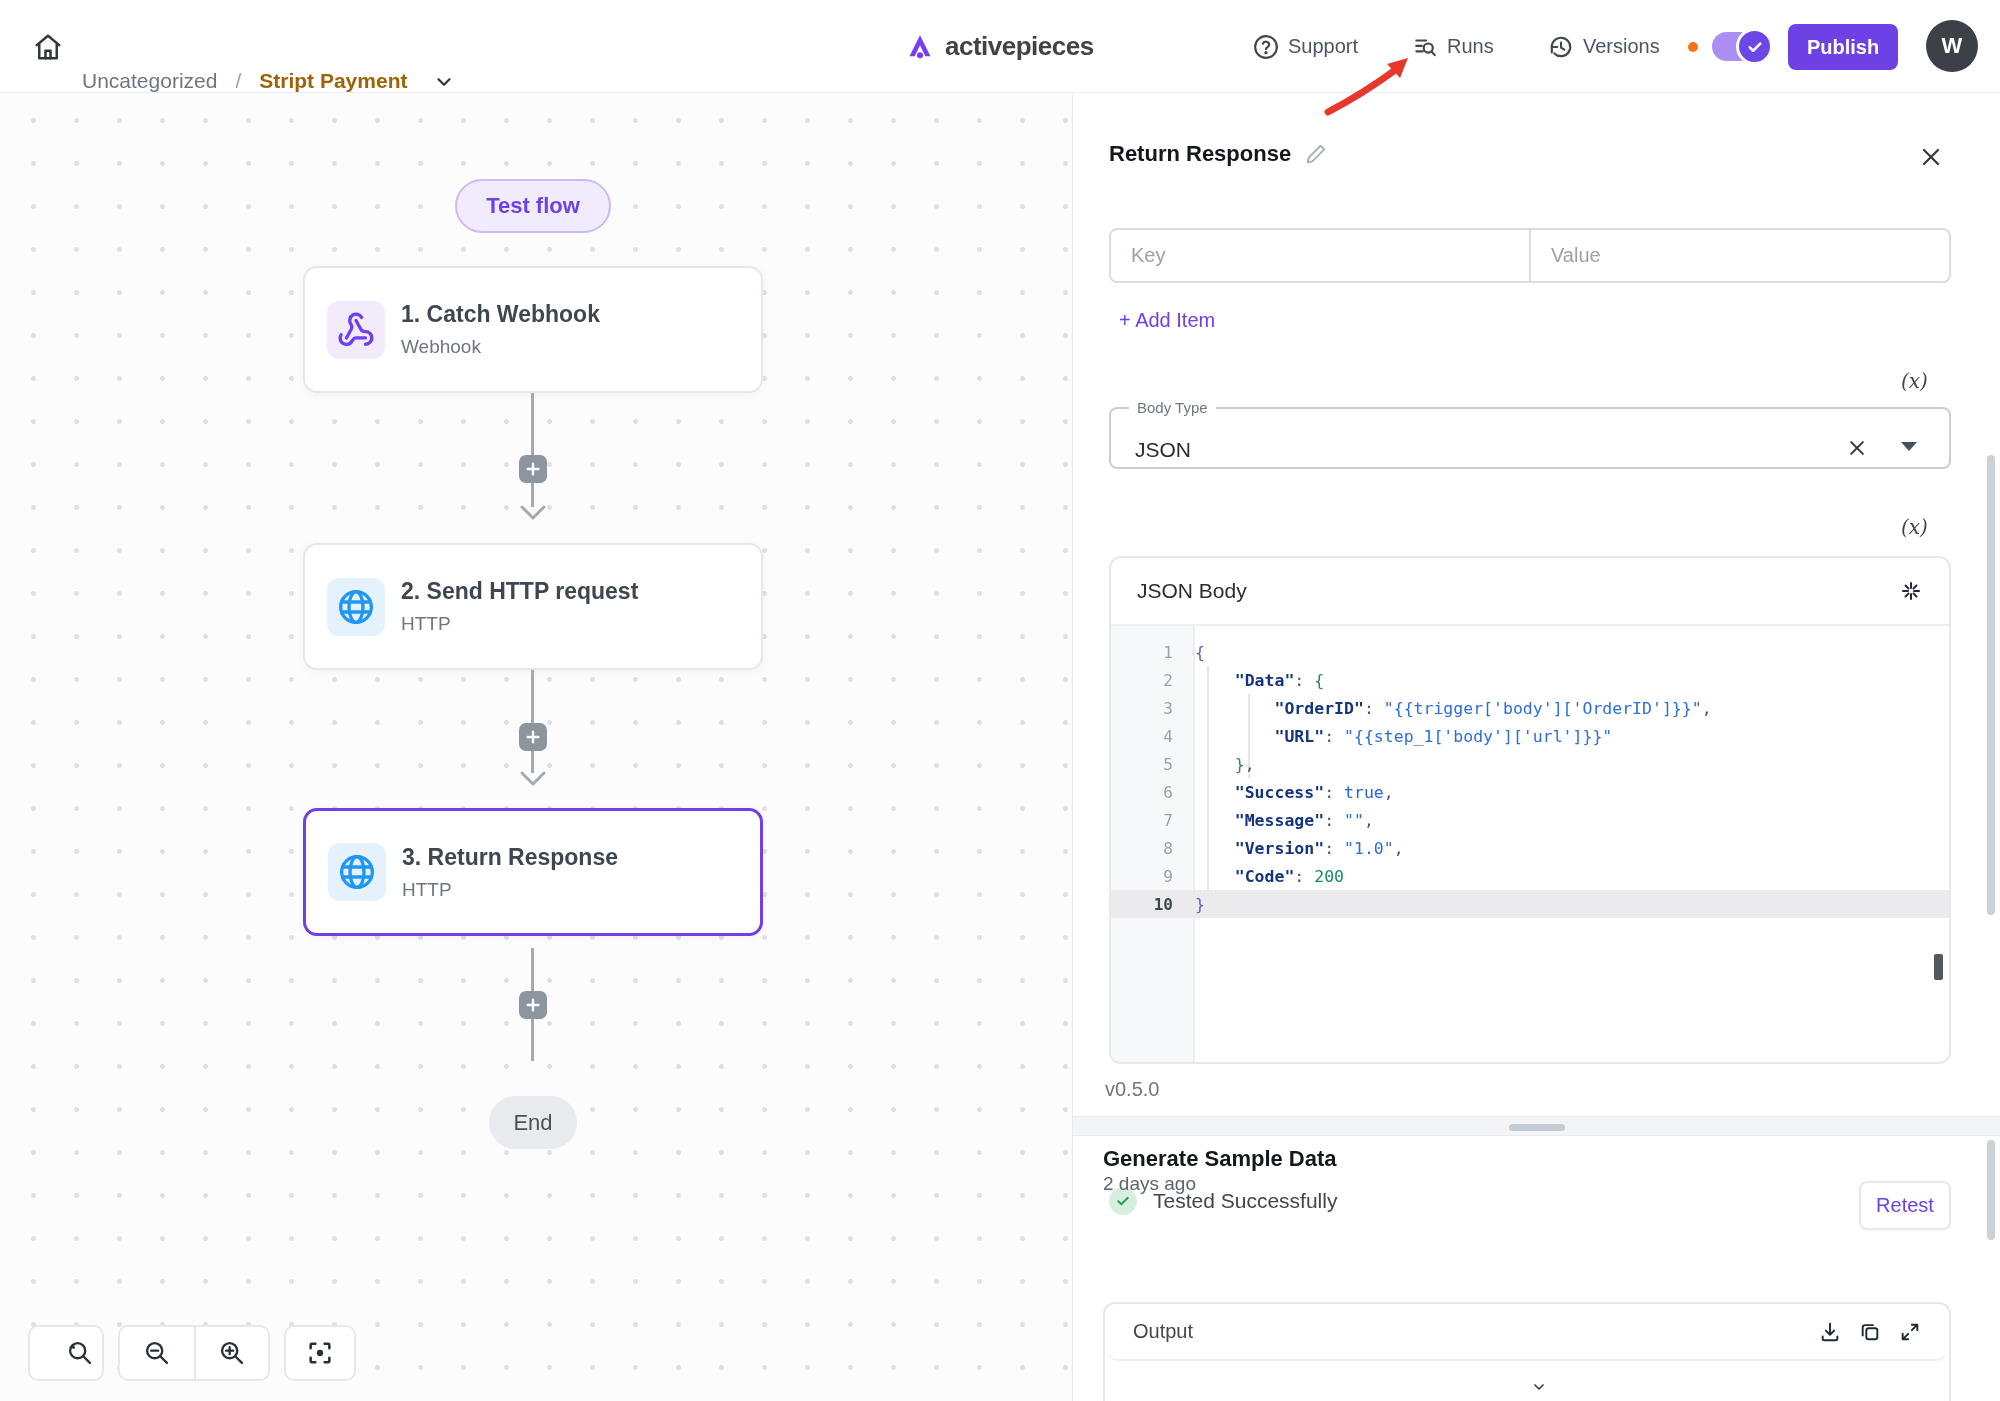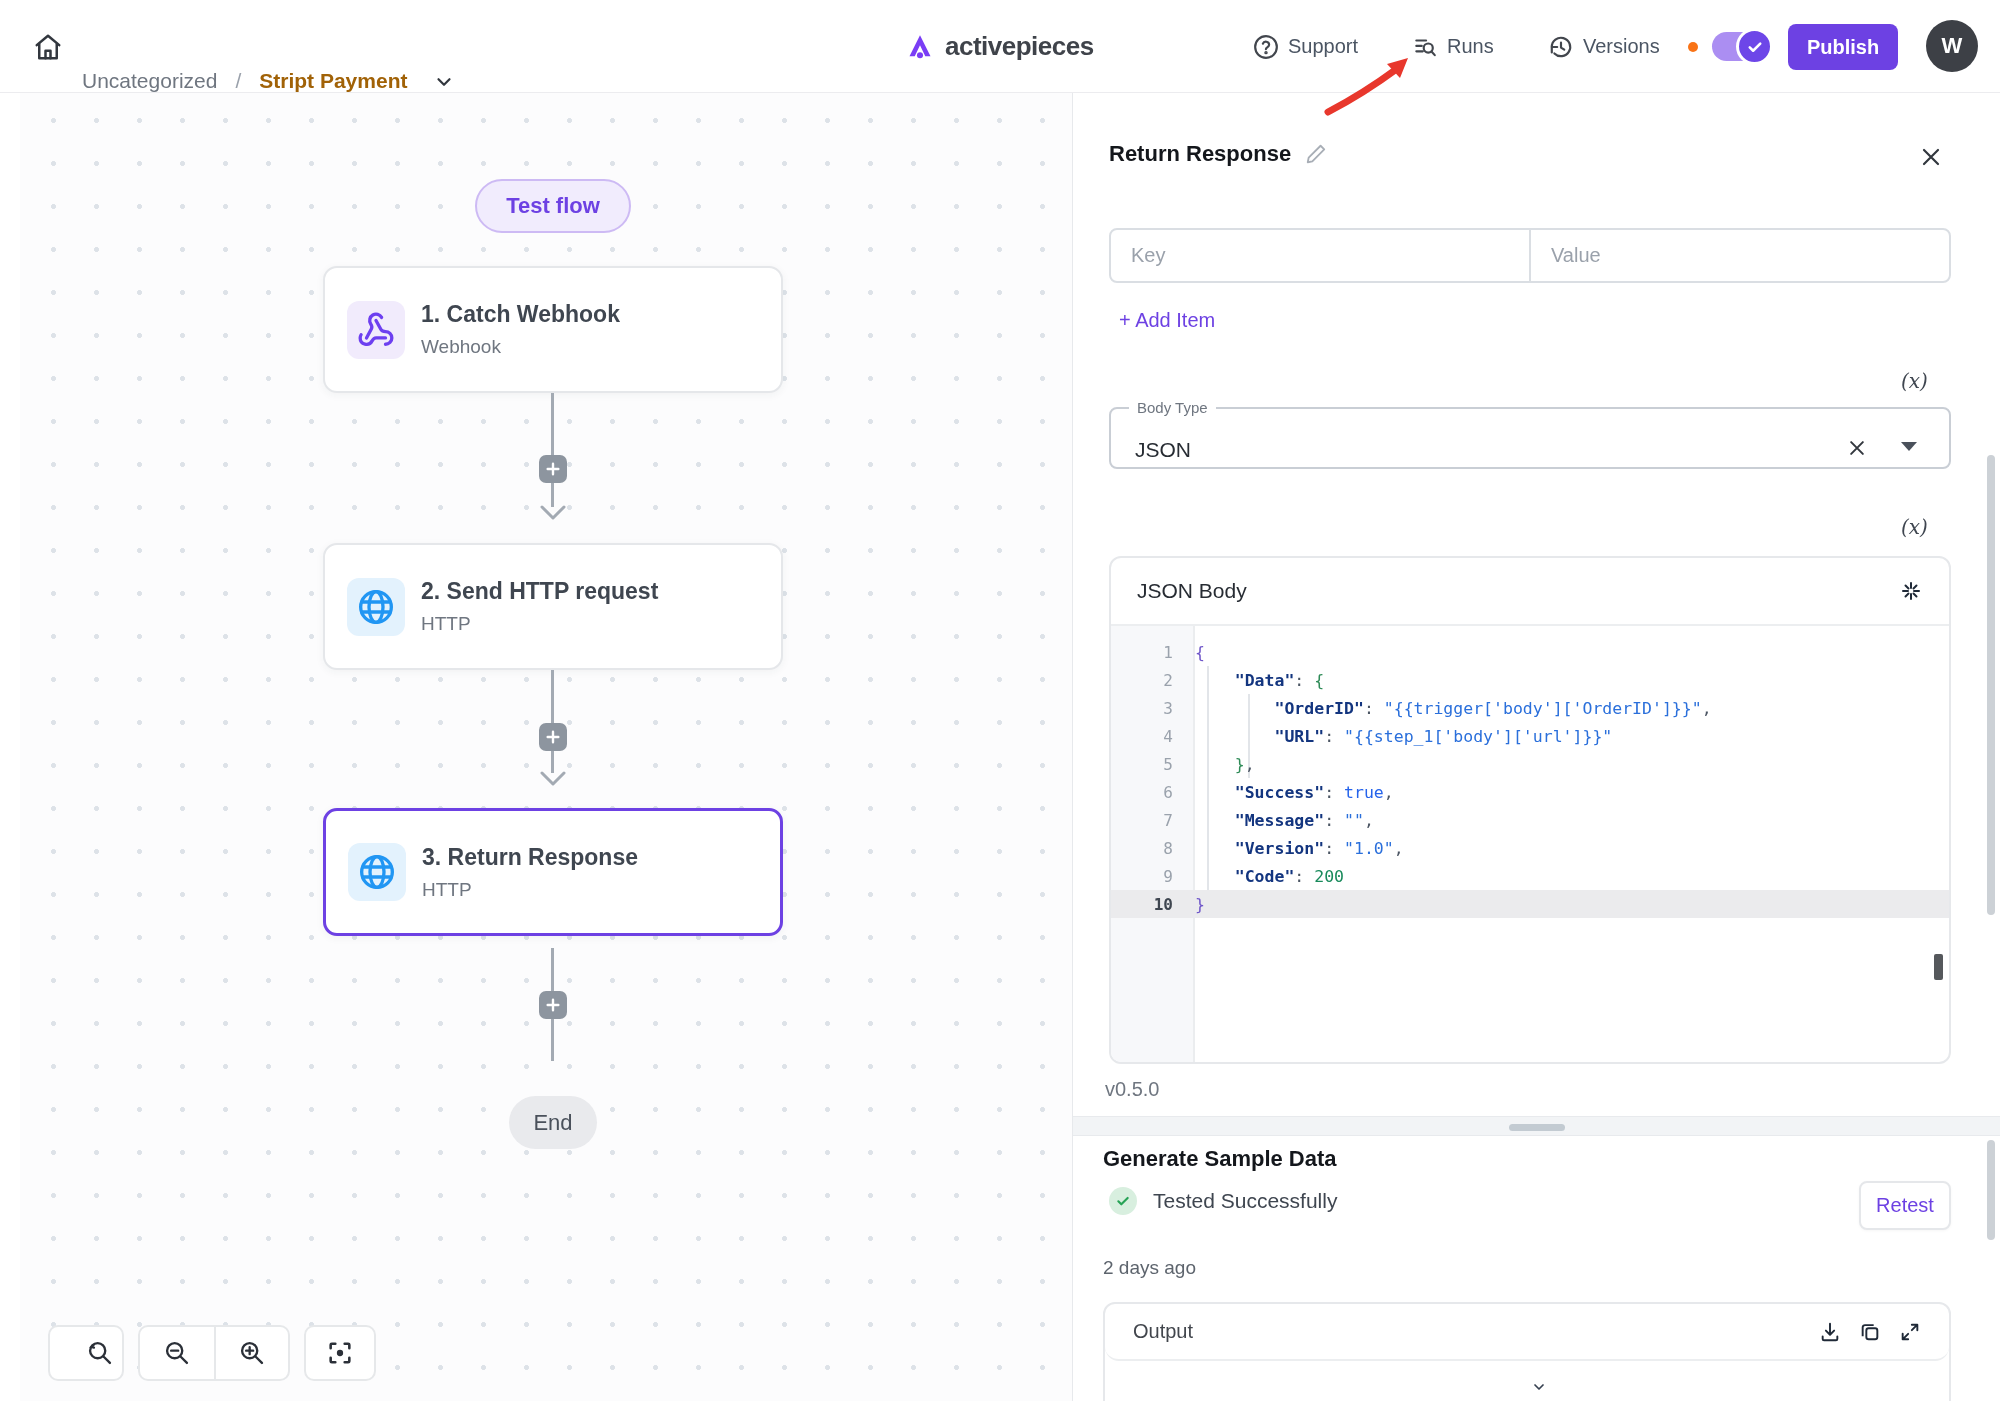--- a/index.html
+++ b/index.html
@@ -24,21 +24,21 @@
   .toggle { position:absolute; left:1712px; top:32px; width:58px; height:29px; border-radius:15px; background:#ab8ef2; cursor:pointer; }
   .toggle-knob { position:absolute; right:-3px; top:-4px; width:37px; height:37px; border-radius:50%; background:#6d46e8; border:3px solid #fff; display:flex; align-items:center; justify-content:center; }
   .publish-btn { position:absolute; left:1788px; top:24px; width:110px; height:46px; border-radius:8px; background:#6d41e3; color:#fff; font-size:20px; font-weight:700; border:none; display:flex; align-items:center; justify-content:center; cursor:pointer; font-family:inherit; }
   .avatar { position:absolute; left:1926px; top:20px; width:52px; height:52px; border-radius:50%; background:#3d4046; color:#fff; font-size:22px; font-weight:700; display:flex; align-items:center; justify-content:center; cursor:pointer; }
 
   
   .red-arrow { position:absolute; left:1310px; top:50px; z-index:40; pointer-events:none; }
 
   
   .canvas { position:absolute; left:0; top:93px; width:1072px; height:1308px; background:#fcfcfd;
-    background-image:radial-gradient(circle, #dde2e8 2.2px, transparent 2.8px); background-size:43px 43px; background-position:12px 6px;margin-left:20px; }
+    background-image:radial-gradient(circle, #dde2e8 2.2px, transparent 2.8px); background-size:43px 43px; background-position:12px 6px; }
   .test-flow { position:absolute; left:455px; top:86px; width:156px; height:54px; border-radius:27px; background:#f1ecfd; border:2px solid #cdbaf4; color:#6d41e3; font-size:22px; font-weight:700; display:flex; align-items:center; justify-content:center; cursor:pointer; }
   .step-card { position:absolute; left:303px; width:460px; height:127px; background:#fff; border:2px solid #e5e7ea; border-radius:14px; box-shadow:0 2px 8px rgba(40,50,60,0.05); display:flex; align-items:center; padding:0 22px; gap:16px; cursor:pointer; }
   .step-card.selected { border:3px solid #6d41e3; }
   .step-icon-box { width:58px; height:58px; border-radius:12px; display:flex; align-items:center; justify-content:center; flex:0 0 auto; }
   .icon-purple-bg { background:#f1ebfc; }
   .icon-blue-bg { background:#e3f2fd; }
   .step-title { font-size:23px; color:#3f4650; font-weight:600; margin-bottom:8px; }
   .step-sub { font-size:19px; color:#6f7680; }
   .conn-line { position:absolute; left:531px; width:3px; background:#a3aab3; }
   .plus-btn { position:absolute; left:519px; width:28px; height:28px; background:#8d959f; border-radius:7px; color:#fff; display:flex; align-items:center; justify-content:center; cursor:pointer; }
@@ -89,21 +89,21 @@
   .indent-guide { position:absolute; width:1.5px; background:#e2e5e9; }
   .code-scroll-thumb { position:absolute; right:6px; top:328px; width:9px; height:26px; background:#55585c; border-radius:2px; cursor:pointer; }
   .panel-version { position:absolute; left:32px; top:985px; font-size:20px; color:#6f7680; }
   .section-divider { position:absolute; left:0; top:1023px; width:928px; height:20px; background:#f2f4f6; border-top:1px solid #e8eaed; border-bottom:1px solid #e8eaed; }
   .divider-handle { position:absolute; left:436px; top:7px; width:56px; height:7px; border-radius:4px; background:#c3cbd2; cursor:ns-resize; }
   .sample-title { position:absolute; left:30px; top:1053px; font-size:22px; font-weight:700; color:#14171c; }
   .status-row { position:absolute; left:36px; top:1094px; display:flex; align-items:center; gap:16px; }
   .check-badge { width:28px; height:28px; border-radius:50%; background:#d8efdf; display:flex; align-items:center; justify-content:center; }
   .status-text { font-size:21px; color:#3f4650; }
   .retest-btn { position:absolute; left:786px; top:1088px; width:92px; height:49px; background:#fff; border:2px solid #e5e7ea; border-radius:8px; color:#6d41e3; font-size:20px; display:flex; align-items:center; justify-content:center; cursor:pointer; box-shadow:0 1px 3px rgba(0,0,0,0.04); }
-  .time-text { position:absolute; left:30px; top:1164px; font-size:19px; color:#5d646d; }
+  .time-text { position:absolute; left:30px; top:1080px; font-size:19px; color:#5d646d; }
   .output-card { position:absolute; left:30px; top:1209px; width:848px; height:140px; border:2px solid #e6e8eb; border-radius:12px; background:#fff; }
   .output-head { height:57px; display:flex; align-items:center; justify-content:space-between; padding:0 28px; border-bottom:2px solid #eceef0;border-radius:14px; }
   .output-title { font-size:20px; color:#42464d; }
   .output-icons { display:flex; gap:18px; align-items:center; }
   .output-icons > * { cursor:pointer; }
   .tree-row { display:flex; align-items:center; gap:12px; padding:18px 0 0 24px; font-family:"DejaVu Sans Mono", monospace; font-size:17px; color:#374151;flex-direction:column; }
   .panel-scroll { position:absolute; width:8px; border-radius:4px; background:#ccd1d6; left:914px; cursor:pointer; }
   .ps-top { top:362px; height:460px; }
   .ps-bottom { top:1047px; height:100px; }
   svg { display:block; }

